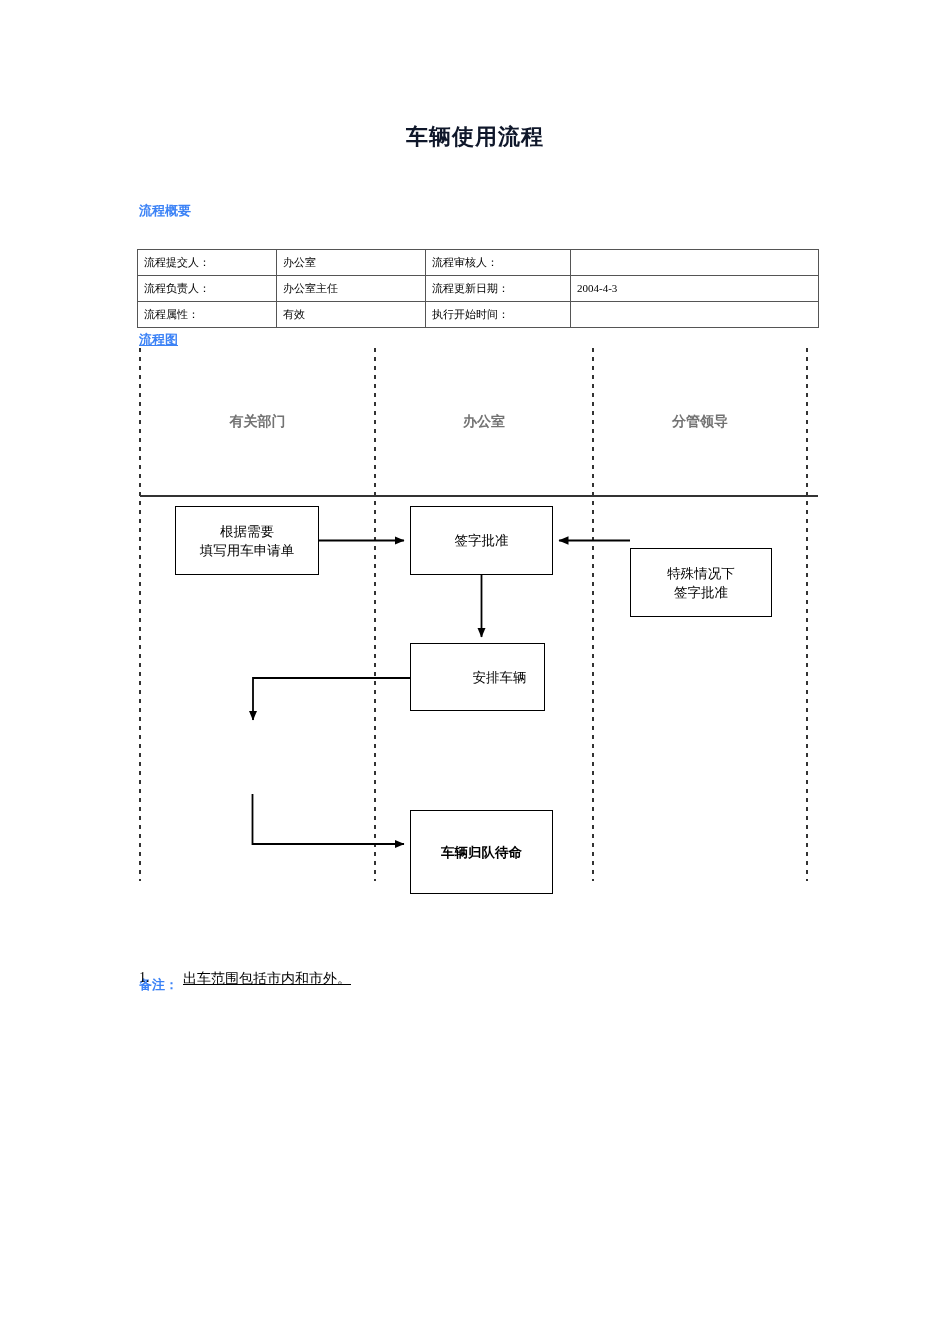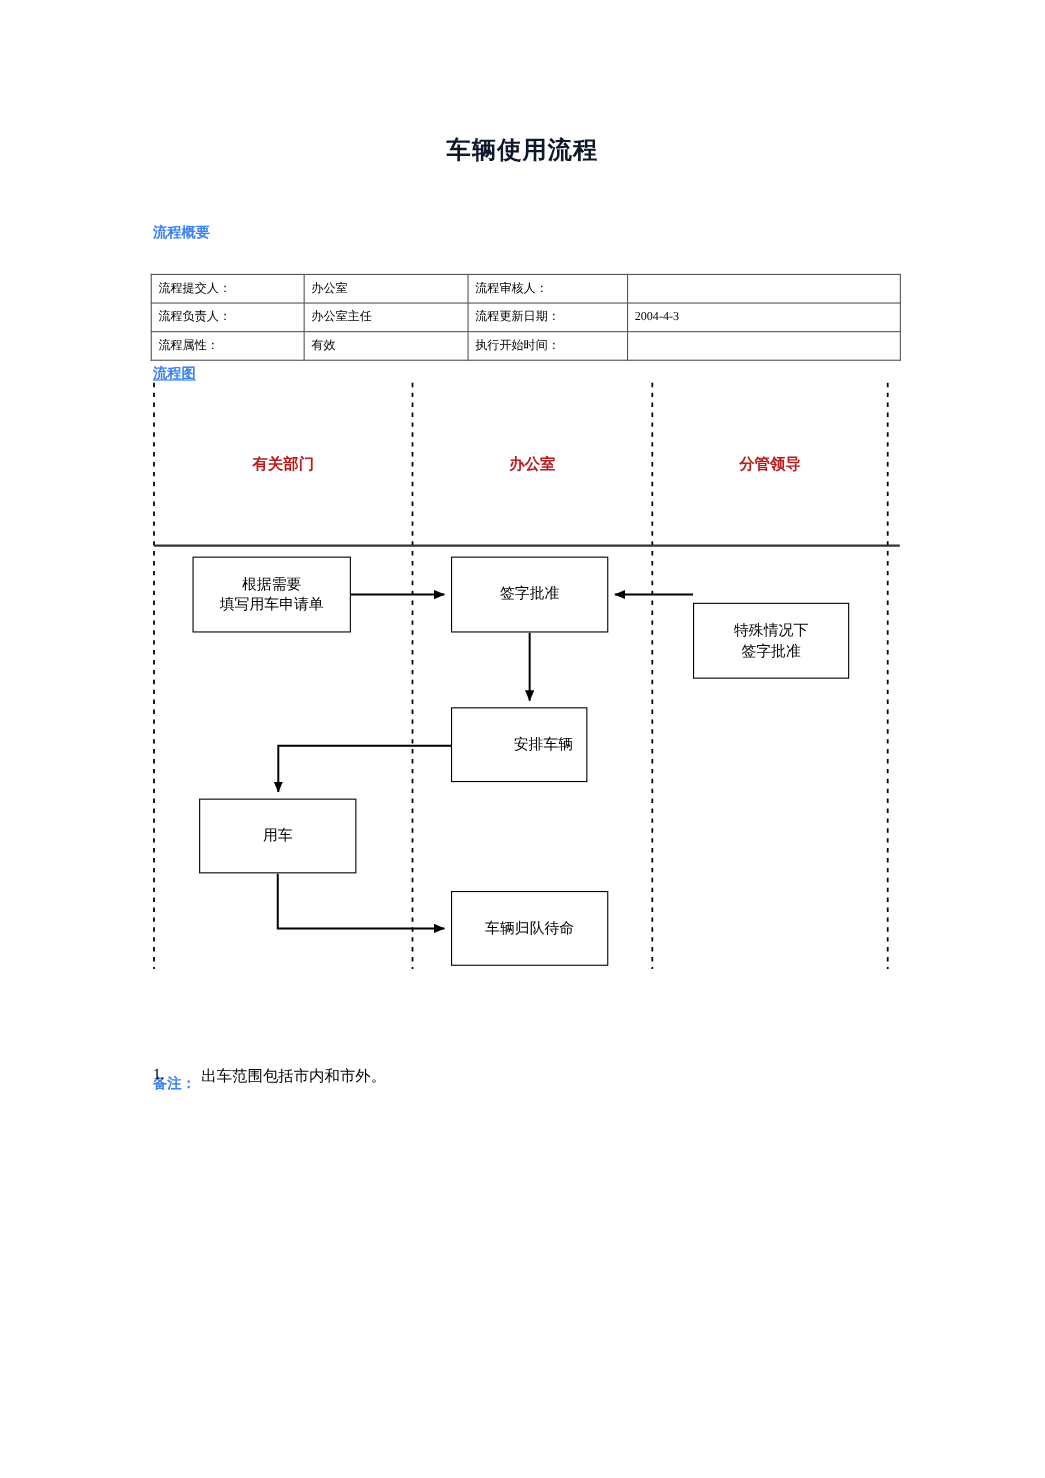--- a/index.html
+++ b/index.html
@@ -83,21 +83,21 @@
     top: 0;
     width: 950px;
     height: 1344px;
     pointer-events: none;
   }
   .lane-header {
     position: absolute;
     font-family: "DejaVu Sans", "Liberation Sans", sans-serif;
     font-size: 14px;
     font-weight: bold;
-    color: #b91c1c;
+    color: #737373;
     text-align: center;
     white-space: nowrap;
   }
   #lane-header-0 { left: 140px; top: 413px; width: 235px; }
   #lane-header-1 { left: 375px; top: 413px; width: 218px; }
   #lane-header-2 { left: 593px; top: 413px; width: 214px; }
 
   .flow-box {
     position: absolute;
     box-sizing: border-box;
@@ -109,44 +109,44 @@
     text-align: center;
     font-family: "DejaVu Sans", "Liberation Sans", sans-serif;
     font-size: 13.5px;
     line-height: 1.35;
     color: #000000;
     white-space: pre-line;
   }
   #box-apply   { left: 175px; top: 506px; width: 144px; height: 69px; text-align: center; }
   #box-approve { left: 410px; top: 506px; width: 143px; height: 69px; }
   #box-special { left: 630px; top: 506px; width: 142px; height: 69px; margin-top: 42px; }
-  #box-arrange { left: 410px; top: 643px; width: 124px; height: 68px; padding-left: 44px; }
+  #box-arrange { left: 410px; top: 643px; width: 135px; height: 68px; padding-left: 44px; }
   #box-use     { left: 181px; top: 726px; width: 143px; height: 68px; }
-  #box-return  { left: 410px; top: 810px; width: 143px; height: 68px; }
+  #box-return  { left: 410px; top: 810px; width: 143px; height: 84px; font-weight: bold; }
 
   
   #notes-list {
     position: absolute;
     left: 139px;
     top: 970px;
     width: 680px;
     font-family: "Liberation Serif", "DejaVu Serif", serif;
     font-size: 14px;
     color: #000000;
   }
   .note-item {
     display: flex;
     align-items: flex-start;
     margin-bottom: 6px;
   }
   .note-num {
     width: 44px;
     flex: 0 0 44px;
   }
-  .note-text { flex: 1 1 auto; }
+  .note-text { flex: 1 1 auto; text-decoration: underline; }
 </style>
 </head>
 <body>
 
 <div class="page">
 
   <div id="doc-title">车辆使用流程</div>
 
   <div class="section-heading" id="heading-overview">流程概要</div>
 
@@ -211,21 +211,20 @@
   <div class="lane-header" id="lane-header-0">有关部门</div>
   <div class="lane-header" id="lane-header-1">办公室</div>
   <div class="lane-header" id="lane-header-2">分管领导</div>
 
   <div class="flow-box" id="box-apply">根据需要
 填写用车申请单</div>
   <div class="flow-box" id="box-approve">签字批准</div>
   <div class="flow-box" id="box-special">特殊情况下
 签字批准</div>
   <div class="flow-box" id="box-arrange">安排车辆</div>
-  <div class="flow-box" id="box-use">用车</div>
   <div class="flow-box" id="box-return">车辆归队待命</div>
 
   <div class="section-heading" id="heading-notes">备注：</div>
 
   <div id="notes-list">
     <div class="note-item">
       <span class="note-num">1.</span>
       <span class="note-text">出车范围包括市内和市外。</span>
     </div>
   </div>

